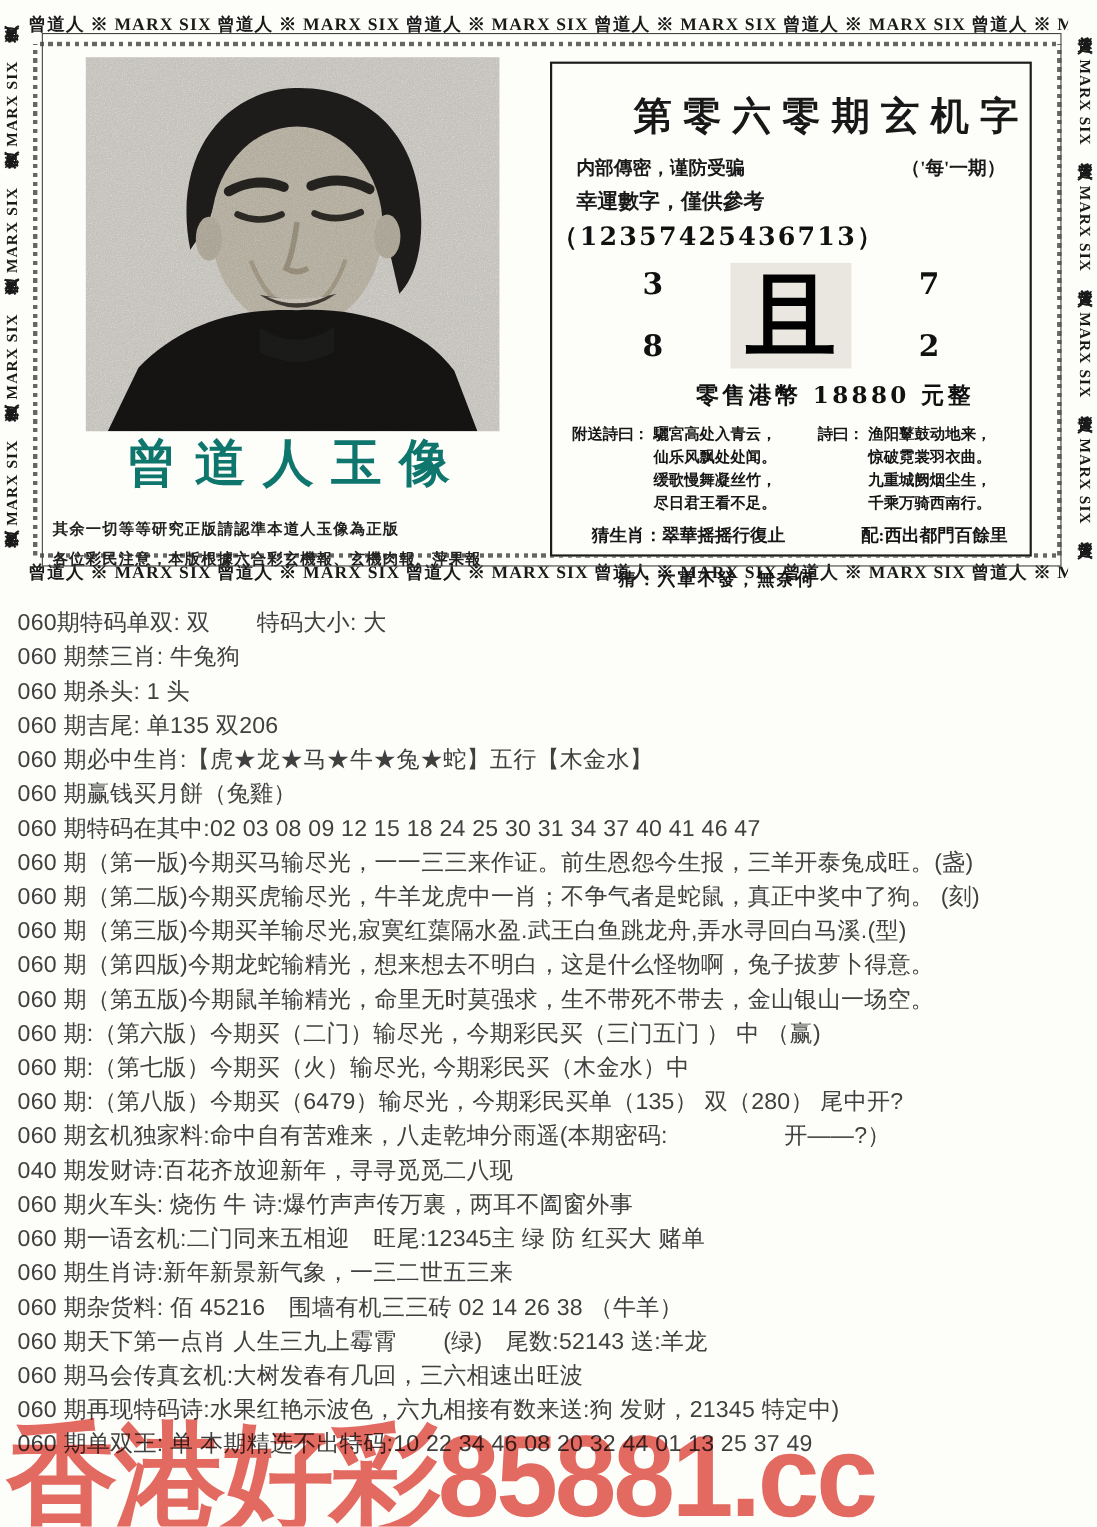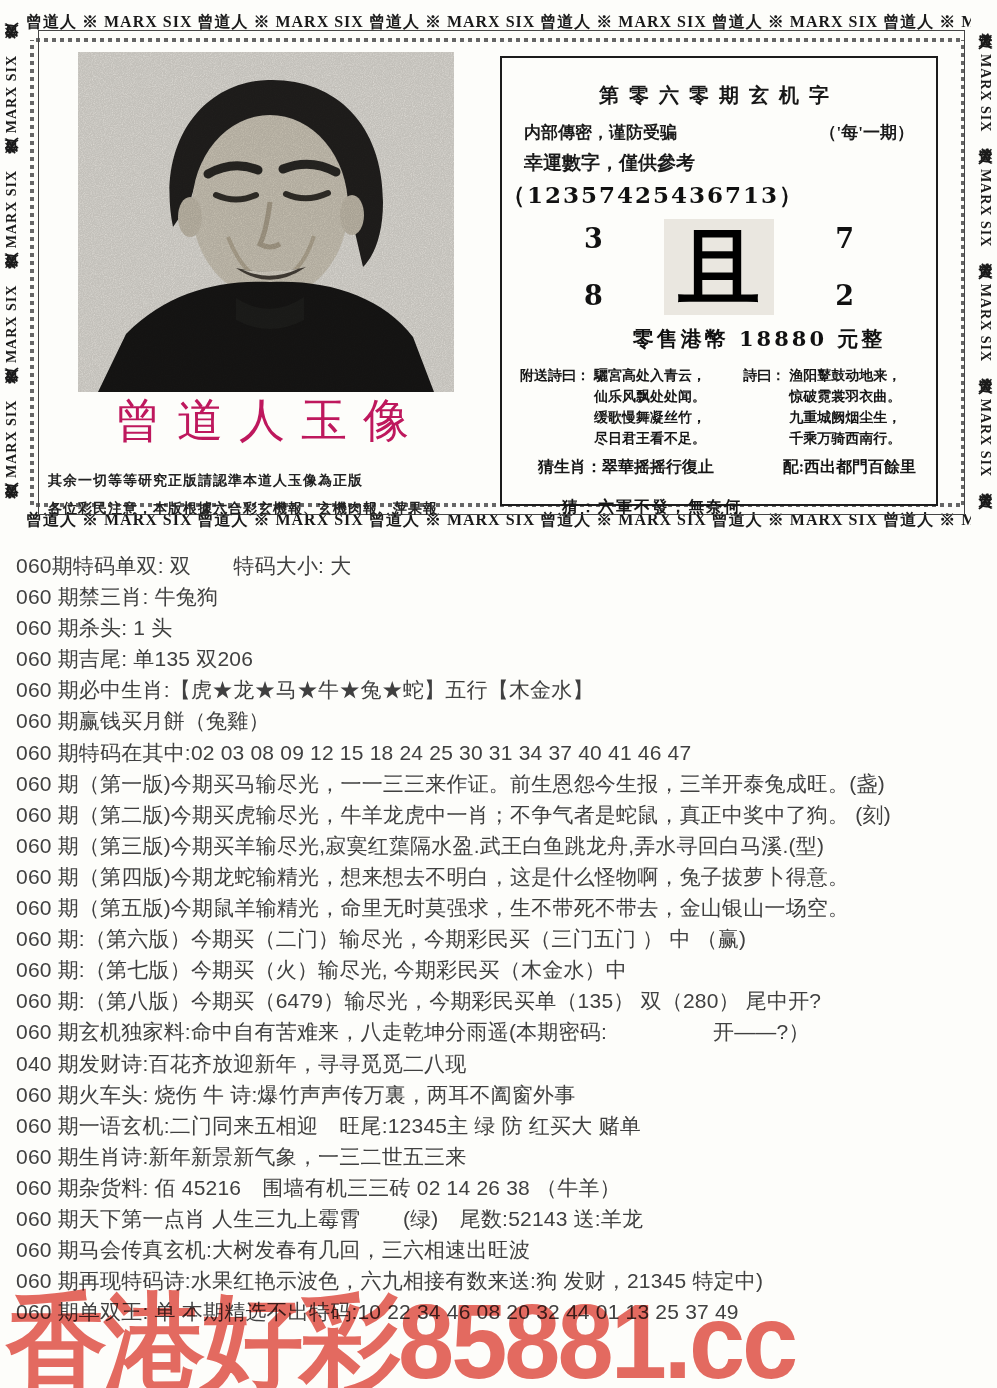--- a/index.html
+++ b/index.html
@@ -17,29 +17,29 @@
   .squiggle{position:absolute;height:4px;background:repeating-linear-gradient(90deg,#666 0 4px,transparent 4px 8px);}
   .sq-top{top:38px;left:36px;width:925px;}
   .sq-bottom{top:503px;left:36px;width:925px;}
   .sq-v{position:absolute;width:4px;background:repeating-linear-gradient(0deg,#666 0 4px,transparent 4px 8px);}
   .sq-left{left:30px;top:40px;height:465px;}
   .sq-right{right:32px;top:40px;height:465px;}
   .main-box{position:absolute;left:38px;top:30px;width:925px;height:483px;border:1px solid #444;}
   
   .photo{position:absolute;left:78px;top:52px;width:376px;height:340px;background:#efece5;}
   .caption{position:absolute;left:70px;top:390px;width:400px;text-align:center;
-           font-family:"Liberation Serif",serif;font-weight:normal;font-size:46px;letter-spacing:16px;color:#be185d;}
+           font-family:"Liberation Serif",serif;font-weight:bold;font-size:46px;letter-spacing:16px;color:#0f766e;}
   .photo-note{position:absolute;left:48px;width:430px;font-size:14px;font-weight:bold;
               font-family:"Liberation Serif",serif;color:#222;letter-spacing:1px;}
   .note1{top:456px;margin-top:44px;}
   .note2{top:472px;}
   
   .infobox{position:absolute;left:500px;top:56px;width:434px;height:446px;border:2.5px solid #1c1c1c;background:#fdfdfa;}
-  .ib-title{margin-top:24px;text-align:center;font-family:Liberation Serif, serif;font-weight:bold;
-            font-size:20px;letter-spacing:10px;color:#181818;}
+  .ib-title{margin-top:24px;text-align:right;font-family:Liberation Serif, serif;font-weight:bold;
+            font-size:35px;letter-spacing:10px;color:#181818;}
   .ib-row{display:flex;justify-content:space-between;padding:0 22px;font-family:"Liberation Serif",serif;
           font-weight:bold;font-size:17px;margin-top:12px;color:#1a1a1a;}
   .ib-line{padding:0 22px;font-family:"Liberation Serif",serif;font-weight:bold;font-size:19px;margin-top:6px;color:#1a1a1a;}
   .ib-lucky{text-align:left;font-family:"DejaVu Serif",serif;font-weight:bold;font-size:23px;
             letter-spacing:2px;margin-top:4px;color:#111;}
   .glyph-grid{width:270px;margin:8px auto 0 auto;display:flex;align-items:stretch;}
   .glyph-nums{display:flex;flex-direction:column;justify-content:space-between;
               font-family:"DejaVu Serif",serif;font-size:27px;font-weight:bold;padding:4px 0;color:#111;}
   .glyph-center{flex:1;display:flex;align-items:center;justify-content:center;}
   .glyph-char{background:#eae7e0;padding:0 14px;font-family:"DejaVu Serif",serif;font-weight:bold;

